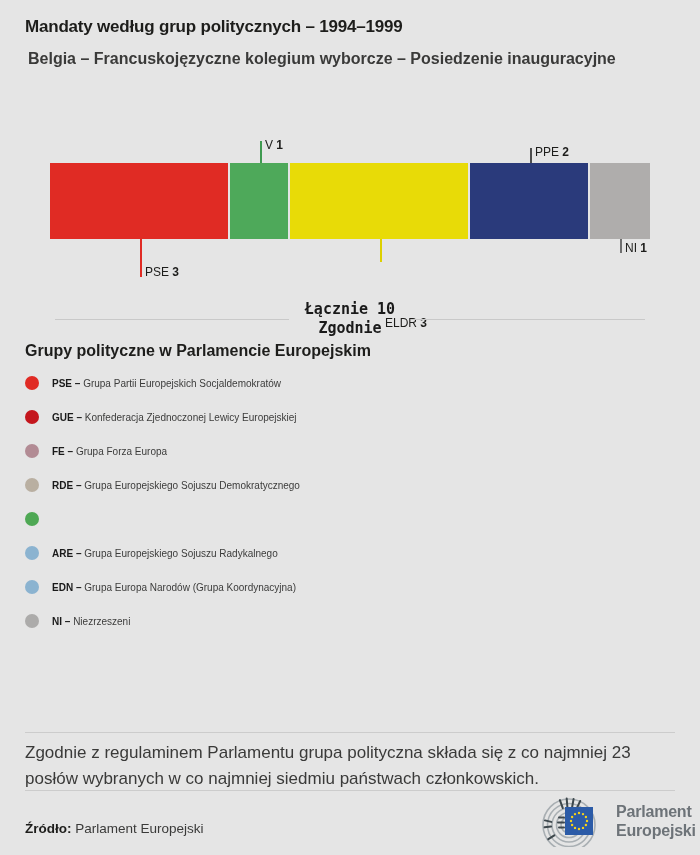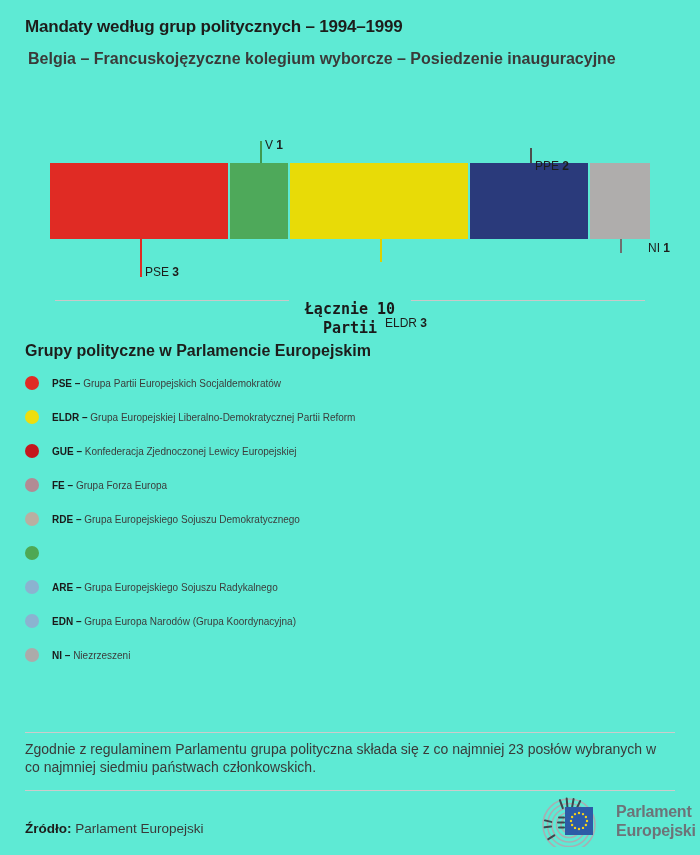--- a/index.html
+++ b/index.html
@@ -1,46 +1,46 @@
 <!DOCTYPE html>
 <html><head>
 <meta charset="utf-8">
 <style>
   html,body{margin:0;padding:0;background:#ffffff;}
   .page{
-    position:relative;width:700px;height:855px;background:#5eead4;overflow:hidden;
+    position:relative;width:700px;height:855px;background:#e5e5e5;overflow:hidden;
     font-family:"Liberation Sans",sans-serif;color:#1d1d1b;
   }
   .title{position:absolute;left:25px;top:17px;font-size:17px;font-weight:bold;letter-spacing:-0.2px;color:#1d1d1b;}
   .subtitle{position:absolute;left:28px;top:50px;font-size:16px;font-weight:700;color:#3a3a39;}
 
   
   .bar-segment{position:absolute;}
   .callout-tick{position:absolute;width:1.5px;}
   .callout-label{position:absolute;font-size:12px;white-space:nowrap;color:#1d1d1b;}
   .callout-label b{font-weight:bold;}
 
   
-  .total-row{position:absolute;left:55px;top:300px;width:590px;display:flex;align-items:flex-start;}
+  .total-row{position:absolute;left:55px;top:300px;width:590px;display:flex;align-items:center;}
   .total-rule{flex:1;height:1px;background:#c9c9c9;}
   .total-text{
     padding:0 16px;text-align:center;font-family:"DejaVu Sans Mono",monospace;
     font-weight:bold;font-size:15px;line-height:19px;color:#1a1a1a;white-space:nowrap;
   }
   .legend-heading{position:absolute;left:25px;top:342px;font-size:16px;font-weight:bold;color:#1d1d1b;}
   .legend{position:absolute;left:25px;top:366px;}
   .legend-row{display:flex;align-items:center;height:34px;}
   .legend-dot{width:14px;height:14px;border-radius:50%;margin-right:13px;flex:0 0 auto;}
   .legend-text{font-size:10px;white-space:nowrap;color:#3c3c3b;}
   .legend-text b{color:#1a1a1a;font-weight:bold;}
 
   .rule{position:absolute;left:25px;width:650px;height:1px;background:#cccccc;}
   .rule-top{top:732px;}
   .rule-bottom{top:790px;}
-  .footnote{position:absolute;left:25px;top:740px;width:648px;font-size:14px;line-height:18px;color:#3a3a39;}
+  .footnote{position:absolute;left:25px;top:740px;width:648px;font-size:17px;line-height:26px;color:#3a3a39;}
 
   .source{position:absolute;left:25px;top:821px;font-size:13.5px;color:#3a3a39;}
   .source b{color:#1d1d1b;font-weight:bold;}
 
   .logo{position:absolute;left:529px;top:795px;display:flex;align-items:center;}
   .logo-text{margin-left:7px;font-size:16px;line-height:19px;font-weight:bold;color:#6d7378;letter-spacing:-0.2px;}
 </style>
 </head>
 <body>
 
@@ -54,44 +54,40 @@
       <div class="callout-tick" style="left: 140px; top: 239px; height: 38px; background: rgb(224, 43, 36);"></div>
       <div class="callout-label" style="left: 145px; top: 265px;"><span>PSE </span><b>3</b></div>
       <div class="bar-segment" style="left: 230px; top: 163px; width: 58px; height: 76px; background: rgb(78, 169, 90);"></div>
       <div class="callout-tick" style="left: 260px; top: 141px; height: 22px; background: rgb(63, 154, 80);"></div>
       <div class="callout-label" style="left: 265px; top: 138px;"><span>V </span><b>1</b></div>
       <div class="bar-segment" style="left: 290px; top: 163px; width: 178px; height: 76px; background: rgb(232, 219, 7);"></div>
       <div class="callout-tick" style="left: 380px; top: 239px; height: 23px; background: rgb(221, 208, 0);"></div>
       <div class="callout-label" style="left: 385px; top: 268px; margin-top: 48px;"><span>ELDR </span><b>3</b></div>
       <div class="bar-segment" style="left: 470px; top: 163px; width: 118px; height: 76px; background: rgb(42, 58, 123);"></div>
       <div class="callout-tick" style="left: 530px; top: 148px; height: 15px; background: rgb(77, 77, 77);"></div>
-      <div class="callout-label" style="left: 535px; top: 159px;"><span>PPE </span><b>2</b></div>
+      <div class="callout-label" style="left: 535px; top: 145px;"><span>PPE </span><b>2</b></div>
       <div class="bar-segment" style="left: 590px; top: 163px; width: 60px; height: 76px; background: rgb(175, 173, 172);"></div>
       <div class="callout-tick" style="left: 620px; top: 239px; height: 14px; background: rgb(111, 111, 111);"></div>
-      <div class="callout-label" style="left: 648px; top: 241px;"><span>NI </span><b>1</b></div>
+      <div class="callout-label" style="left: 625px; top: 241px;"><span>NI </span><b>1</b></div>
     </div>
 
   <div class="total-row">
     <div class="total-rule"></div>
     <div class="total-text">
       <div>Łącznie 10</div>
-      <div>Partii</div>
+      <div>Zgodnie</div>
     </div>
     <div class="total-rule"></div>
   </div>
 
   <div class="legend-heading">Grupy polityczne w Parlamencie Europejskim</div>
   <div class="legend" id="legend">
       <div class="legend-row">
         <span class="legend-dot" style="background: rgb(224, 43, 36);"></span>
         <span class="legend-text"><b>PSE – </b>Grupa Partii Europejskich Socjaldemokratów</span>
-      </div>
-      <div class="legend-row">
-        <span class="legend-dot" style="background: rgb(238, 222, 14);"></span>
-        <span class="legend-text"><b>ELDR – </b>Grupa Europejskiej Liberalno-Demokratycznej Partii Reform</span>
       </div>
       <div class="legend-row">
         <span class="legend-dot" style="background: rgb(196, 22, 29);"></span>
         <span class="legend-text"><b>GUE – </b>Konfederacja Zjednoczonej Lewicy Europejskiej</span>
       </div>
       <div class="legend-row">
         <span class="legend-dot" style="background: rgb(178, 139, 148);"></span>
         <span class="legend-text"><b>FE – </b>Grupa Forza Europa</span>
       </div>
       <div class="legend-row">

